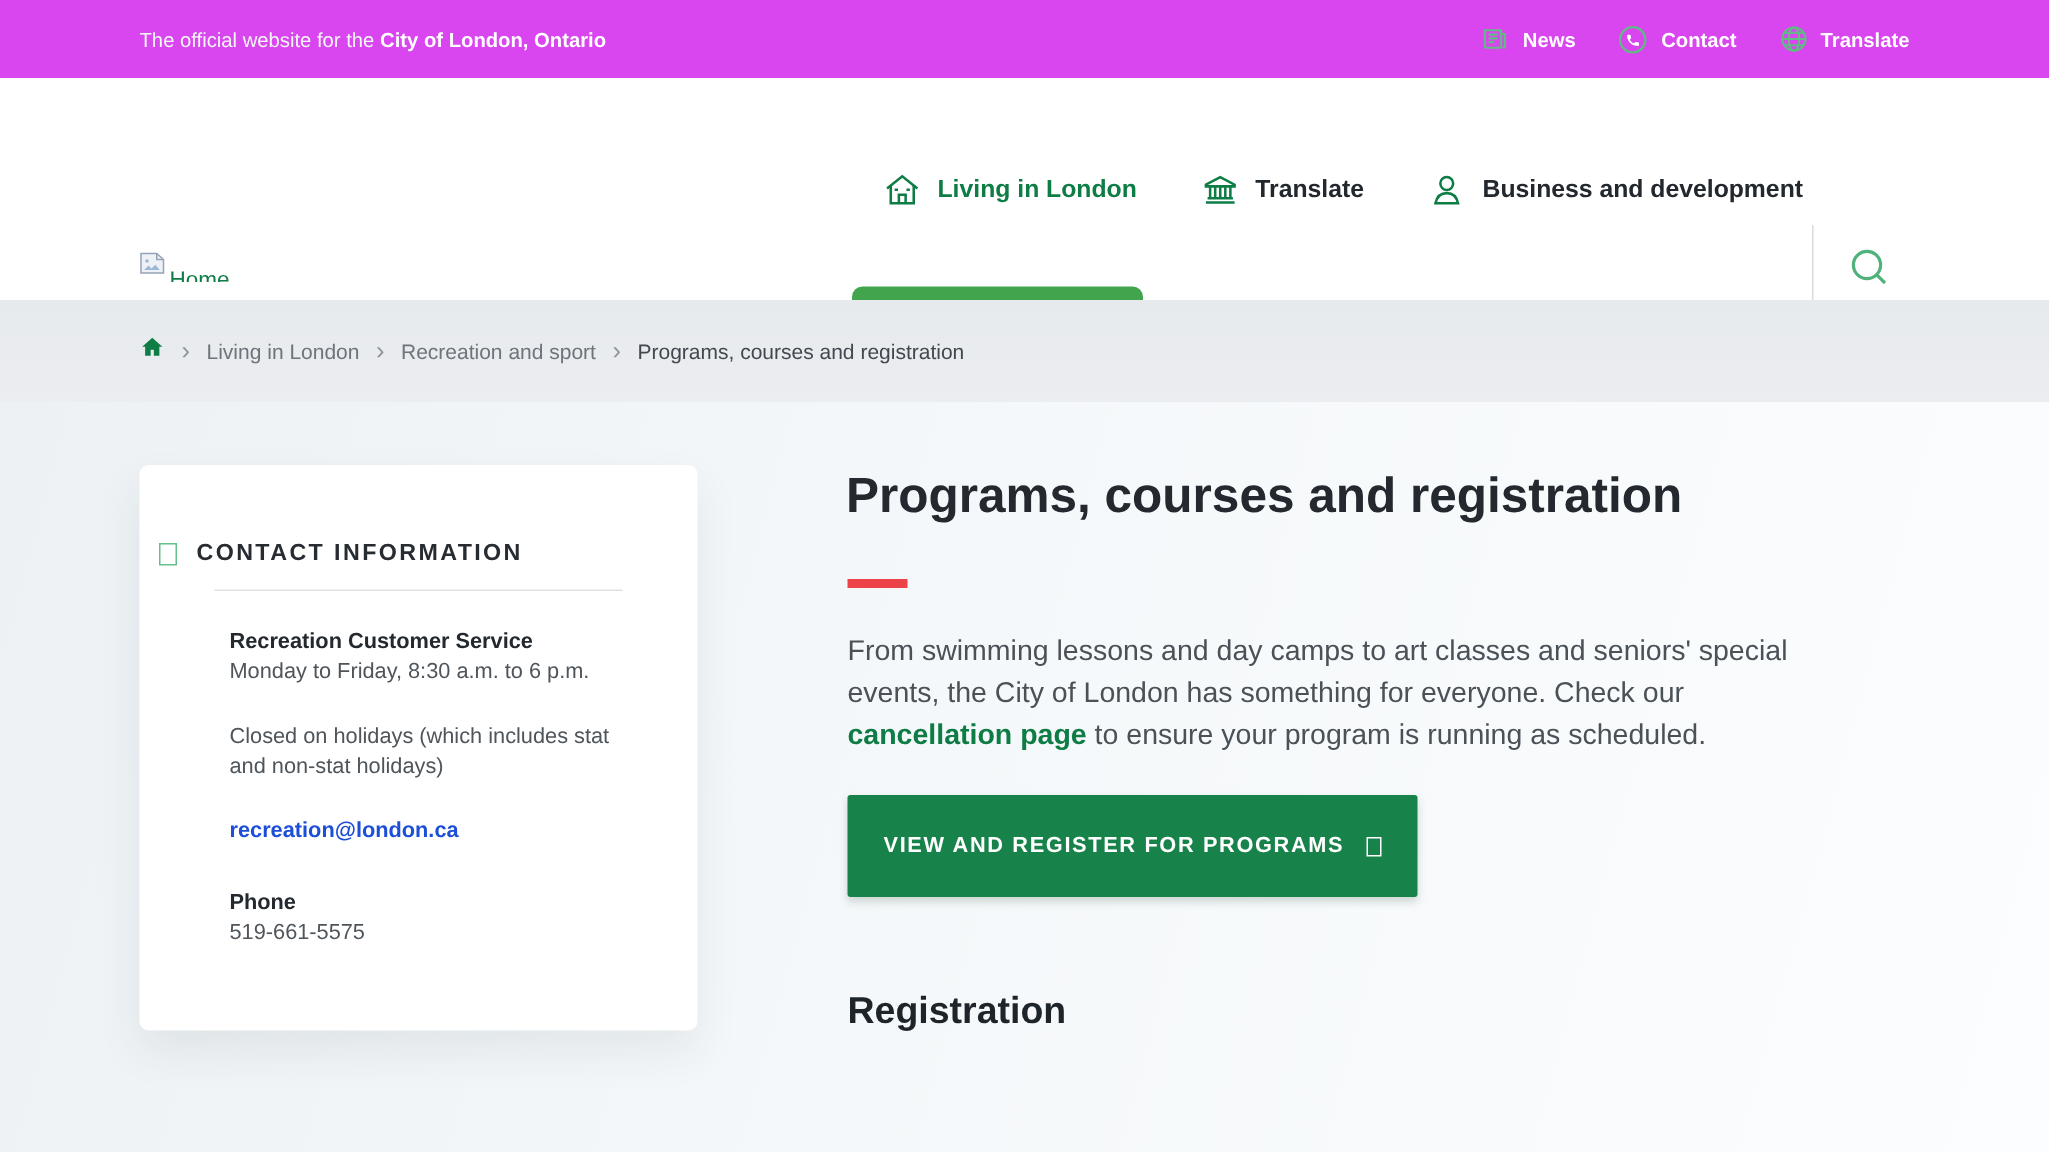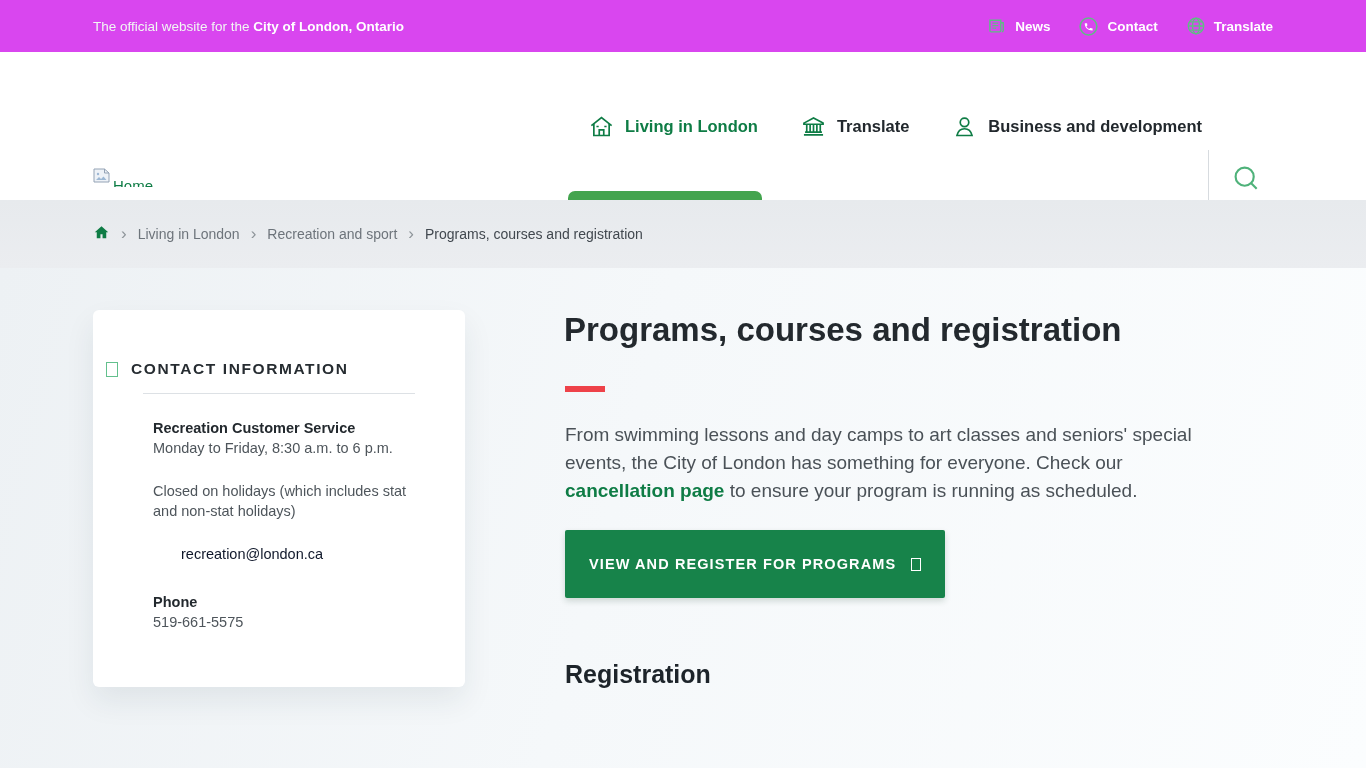--- a/index.html
+++ b/index.html
@@ -50,21 +50,21 @@
   .contact-card { position:absolute; left:93px; top:310px; width:372px; height:377px; background:#ffffff;
                   border-radius:6px; box-shadow:0 14px 30px rgba(25,45,65,.08); }
   .card-head { display:flex; align-items:center; gap:13px; padding:50px 50px 0 13px; }
   .card-bullet { width:12px; height:15px; border:1.5px solid #63c08d; flex:0 0 auto; }
   .card-title { font-size:15.5px; font-weight:bold; letter-spacing:1.6px; color:#262c31; }
   .card-rule { border:none; border-top:1px solid #dde1e5; margin:15px 50px 0 50px; }
   .card-body { padding:24px 46px 0 60px; font-size:14.5px; line-height:20px; color:#4e555b; }
   .card-body .strong { font-weight:bold; color:#23292e; }
   .card-gap-sm { height:5px; }
   .card-gap { height:23px; }
-  .email-link { color:#0f172a; font-weight:normal; text-decoration:none; cursor:pointer; display:inline-block;margin-left:28px; }
+  .email-link { color:#1d4ed8; font-weight:bold; text-decoration:none; cursor:pointer; display:inline-block; }
 
   
   .page-title { position:absolute; left:564px; top:311px; font-size:33px; font-weight:bold; color:#23292e; }
   .accent-bar { position:absolute; left:565px; top:386px; width:40px; height:6px; background:#ee4249; }
   .intro { position:absolute; left:565px; top:421px; width:670px; font-size:19px; line-height:28px; color:#4a5157; }
   .intro a { color:#0e7c45; font-weight:bold; text-decoration:none; cursor:pointer; }
   .cta-button { position:absolute; left:565px; top:530px; width:380px; height:68px; background:#17834a;
                 border:none; border-radius:2px; display:flex; align-items:center; justify-content:space-between;
                 padding:0 24px; cursor:pointer; box-shadow:0 3px 6px rgba(20,60,40,.18); }
   .cta-label { color:#ffffff; font-size:14.5px; font-weight:bold; letter-spacing:1.1px; }

